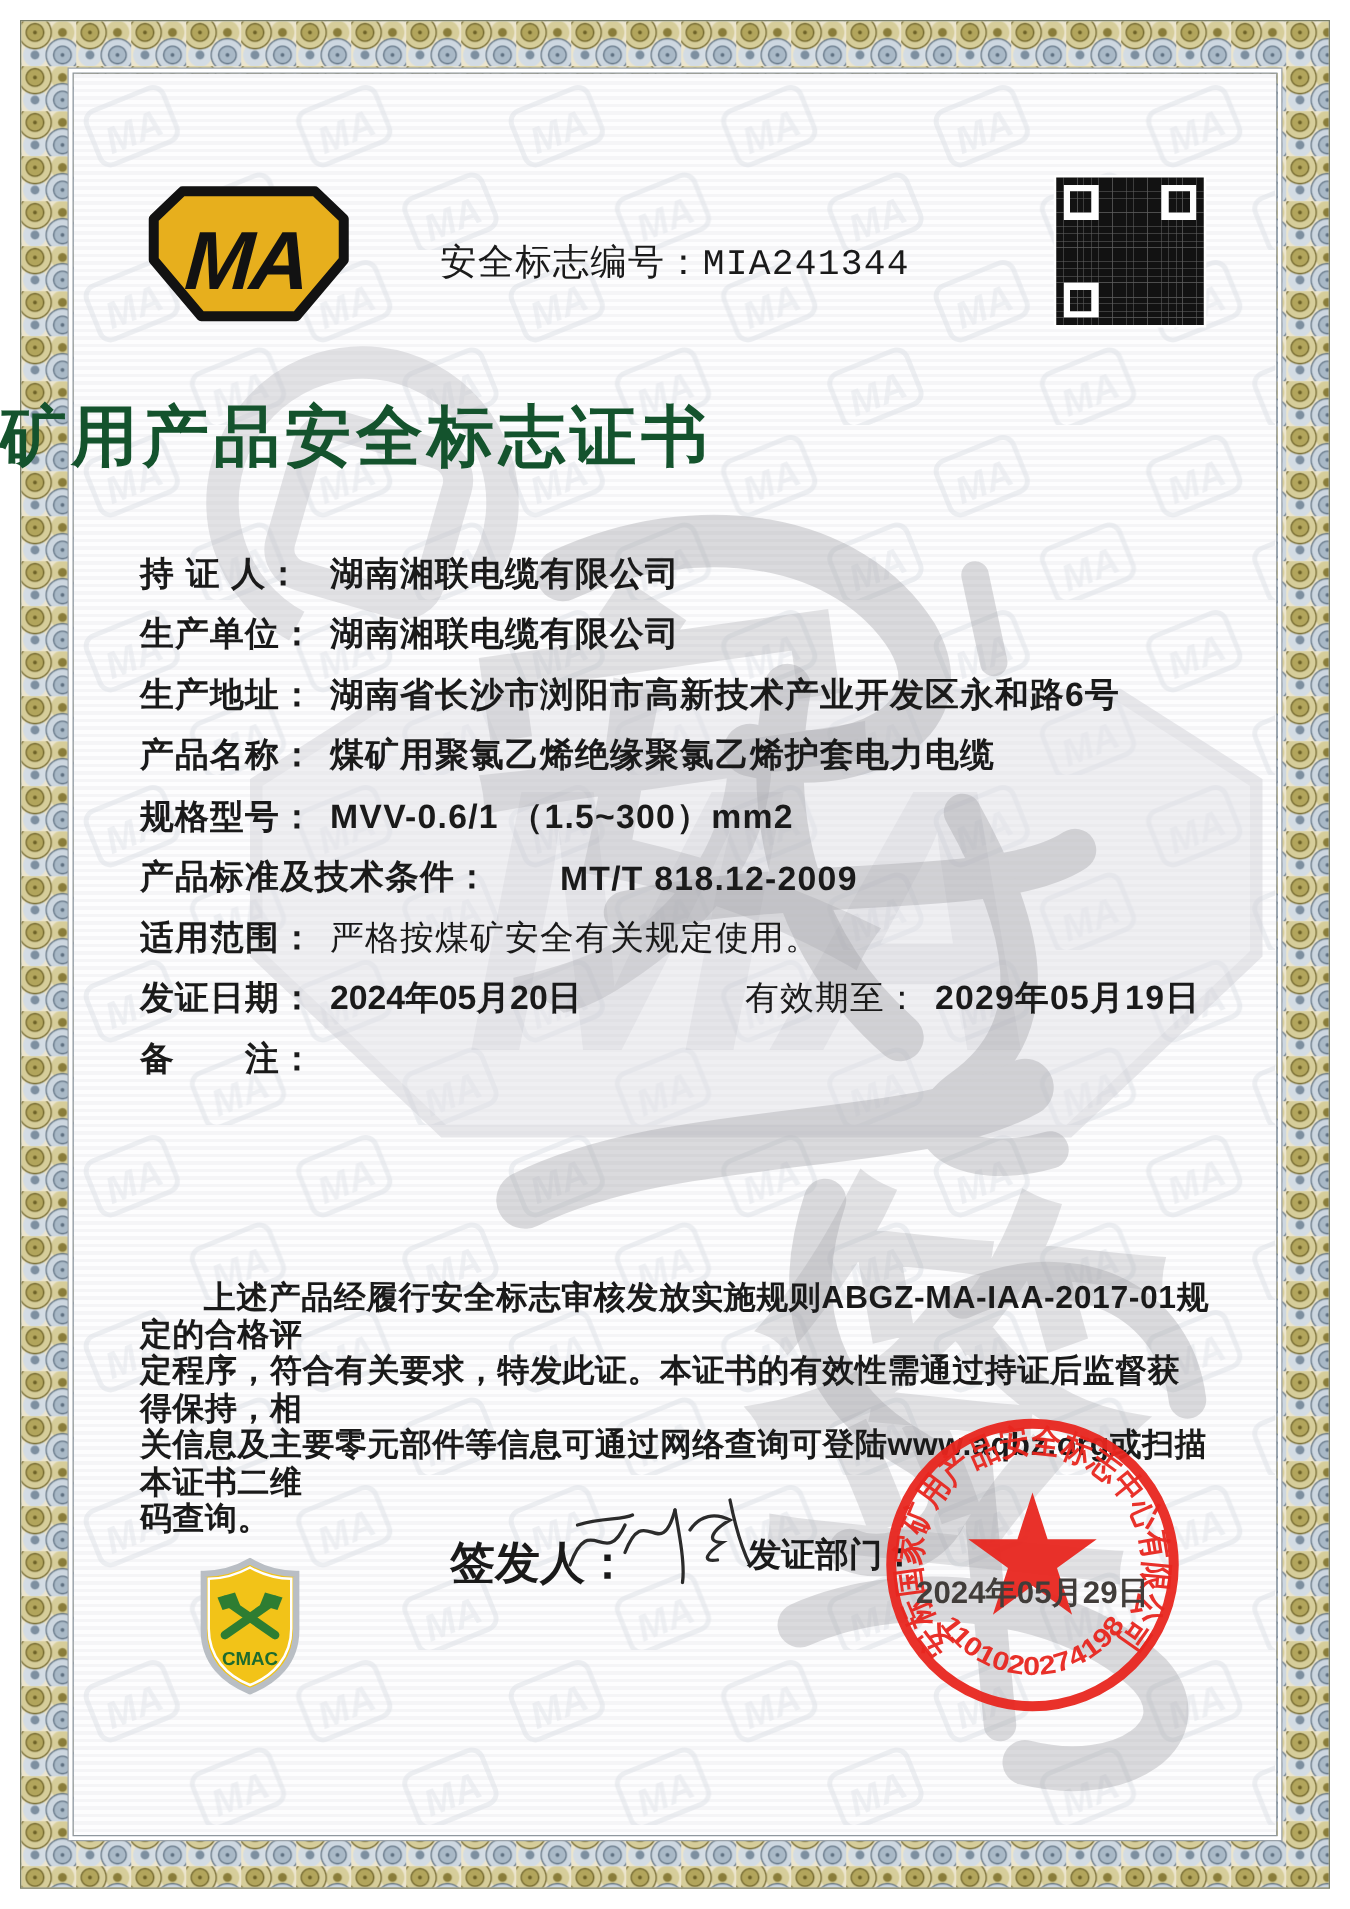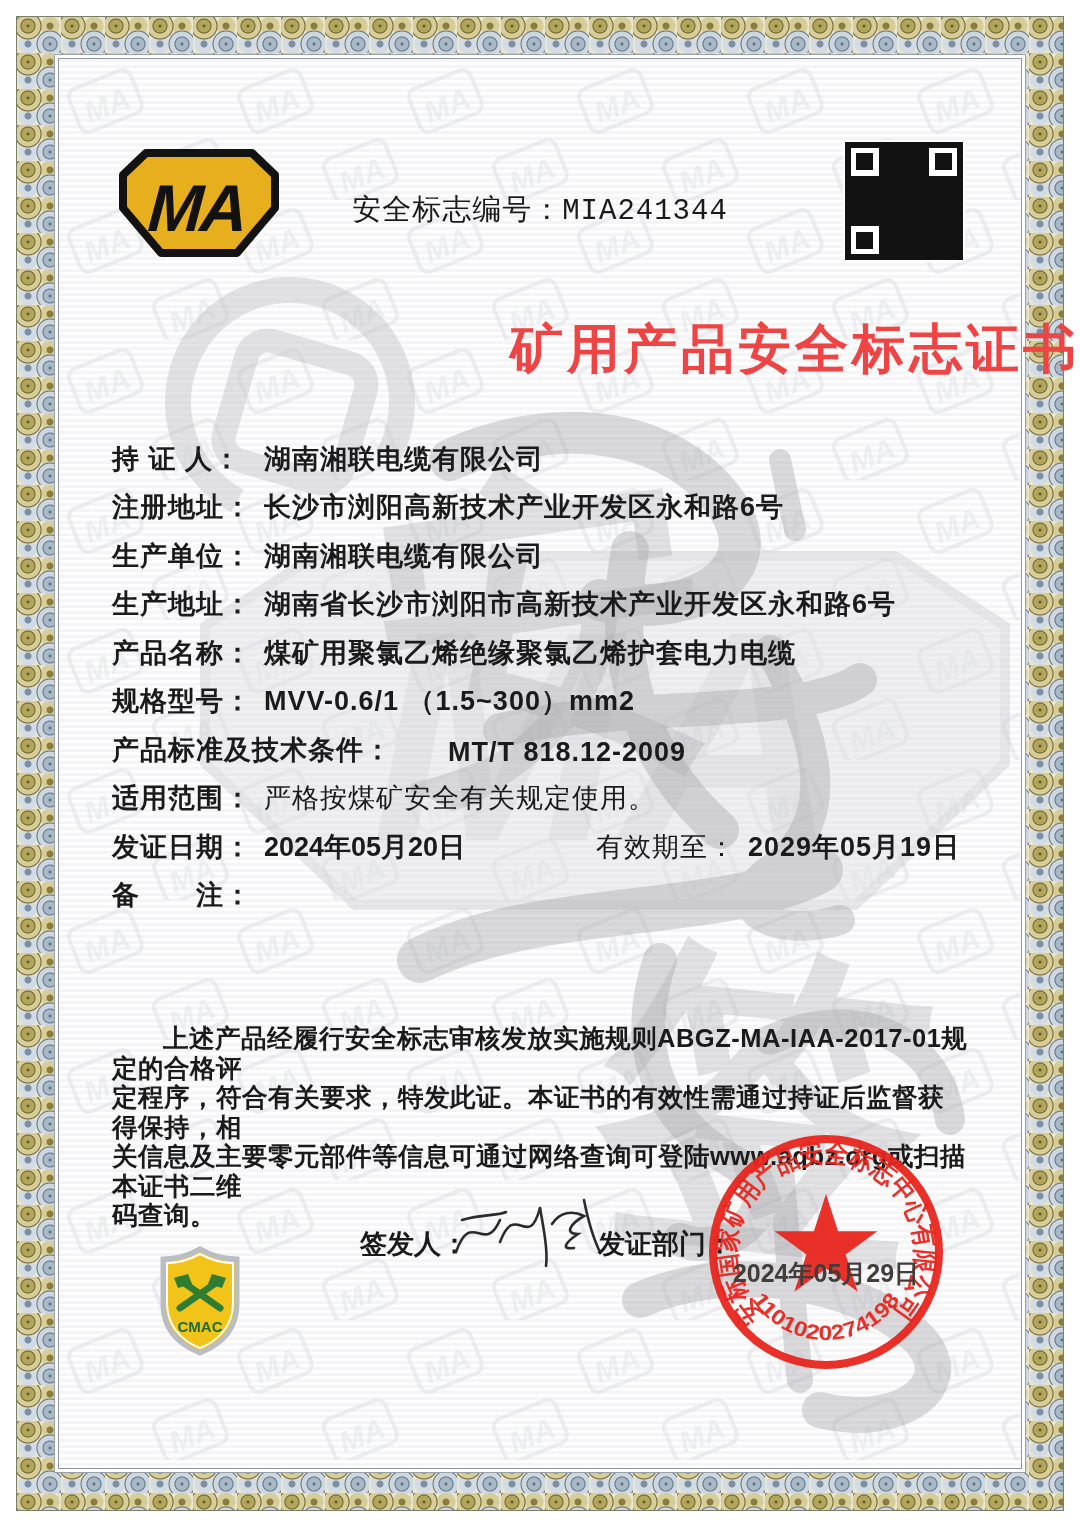--- a/index.html
+++ b/index.html
@@ -36,40 +36,40 @@
   
   .ma-logo{position:absolute;left:118px;top:148px;width:162px;height:110px;}
   .cert-no{position:absolute;left:0;right:0;top:190px;text-align:center;font-size:29px;}
   .cert-no .lab{letter-spacing:1px;}
   .cert-no .num{font-family:Liberation Mono, monospace;letter-spacing:1px;}
   .qr{position:absolute;left:843px;top:140px;width:122px;height:122px;background:#ffffff;
       display:grid;grid-template-columns:repeat(21,1fr);grid-template-rows:repeat(21,1fr);padding:2px;box-sizing:border-box;}
   .qr div{width:100%;height:100%;}
   .qc{background:#121212;}
 
-  .title{position:absolute;left:0;right:0;top:314px;text-align:right;
-    font-size:53px;font-weight:900;letter-spacing:4px;color:#ef4444;}
+  .title{position:absolute;left:0;right:0;top:314px;text-align:left;
+    font-size:53px;font-weight:900;letter-spacing:4px;color:#14532d;}
 
   
   .fields{position:absolute;left:112px;right:108px;top:428px;}
   .frow{height:48.5px;display:flex;align-items:flex-end;font-size:27px;}
   .flabel{font-weight:700;width:152px;flex:none;letter-spacing:1px;}
   .frow.long .flabel{width:336px;margin-top:28px;}
   .fvalue{font-weight:700;letter-spacing:1px;}
   .fvalue.light{font-weight:400;}
   .dlabel2{font-weight:400;width:152px;flex:none;margin-left:52px;letter-spacing:1px;}
   .dval{font-weight:700;width:280px;flex:none;}
 
   .para{position:absolute;left:112px;right:112px;top:1024px;
     font-size:25.5px;line-height:29.5px;font-weight:700;letter-spacing:.5px;}
   .para .l1{text-indent:2em;}
 
   
   .cmac{position:absolute;left:158px;top:1246px;width:84px;height:110px;}
-  .signer{position:absolute;left:360px;top:1226px;font-size:27px;font-weight:700;}
+  .signer{position:absolute;left:360px;top:1226px;font-size:36px;font-weight:700;}
   .sig{position:absolute;left:448px;top:1190px;width:155px;height:88px;}
   .dept{position:absolute;left:598px;top:1226px;font-size:27px;font-weight:700;}
   .stamp{position:absolute;left:704px;top:1130px;width:244px;height:244px;}
 </style>
 </head>
 <body>
 
 <div class="page">
 
   <div class="band"></div>
@@ -576,24 +576,20 @@
     </div>
 
   <div class="title">矿用产品安全标志证书</div>
 
   <div class="fields">
     <div class="frow">
         <span class="flabel">持 证 人：</span>
         <span class="fvalue">湖南湘联电缆有限公司</span>
       </div>
     <div class="frow">
-        <span class="flabel">注册地址：</span>
-        <span class="fvalue">长沙市浏阳高新技术产业开发区永和路6号</span>
-      </div>
-    <div class="frow">
         <span class="flabel">生产单位：</span>
         <span class="fvalue">湖南湘联电缆有限公司</span>
       </div>
     <div class="frow">
         <span class="flabel">生产地址：</span>
         <span class="fvalue">湖南省长沙市浏阳市高新技术产业开发区永和路6号</span>
       </div>
     <div class="frow">
         <span class="flabel">产品名称：</span>
         <span class="fvalue">煤矿用聚氯乙烯绝缘聚氯乙烯护套电力电缆</span>

